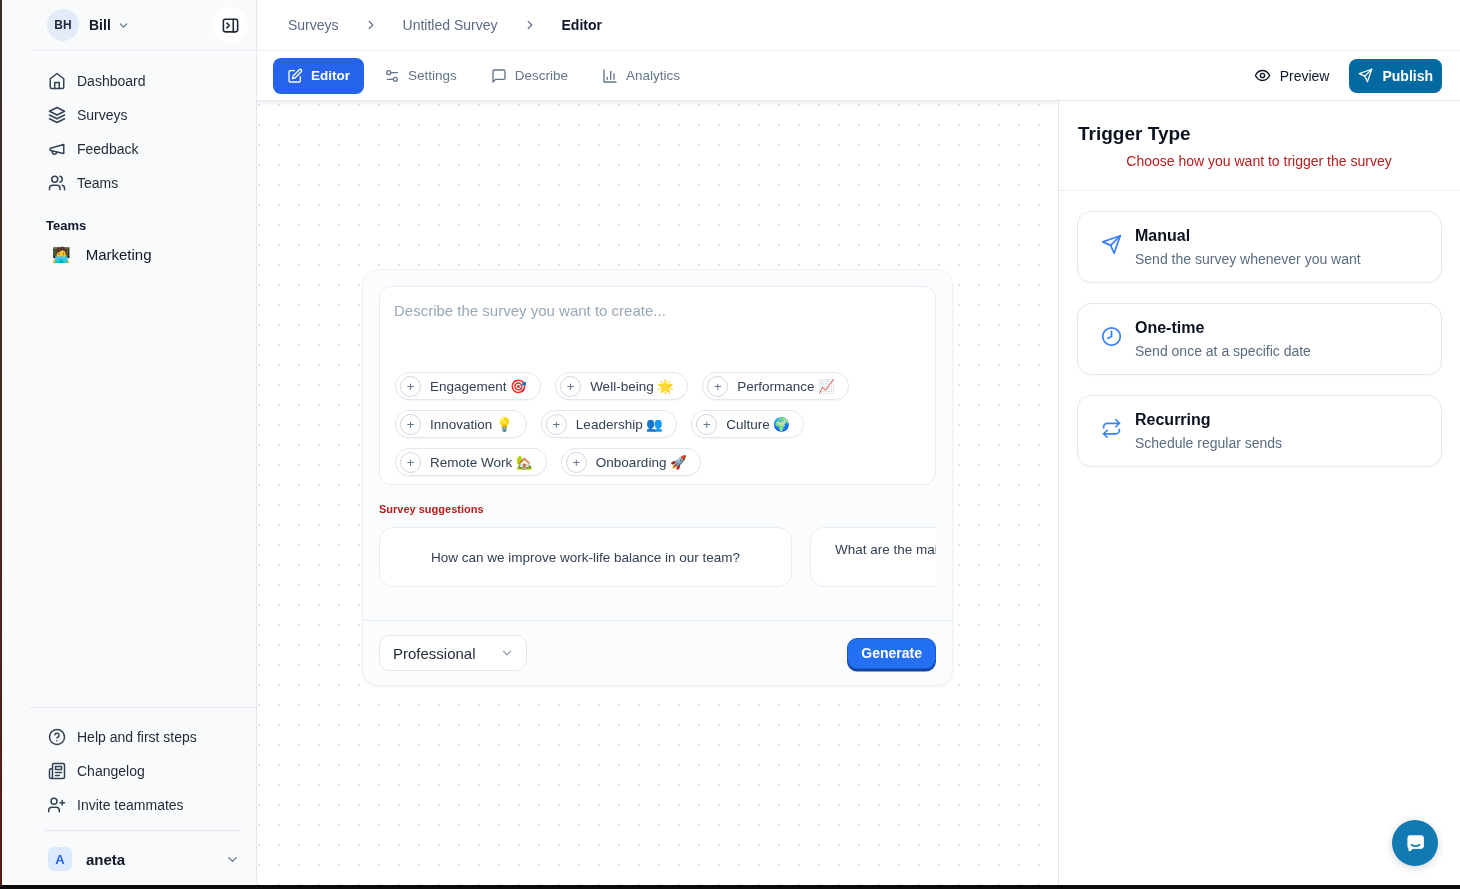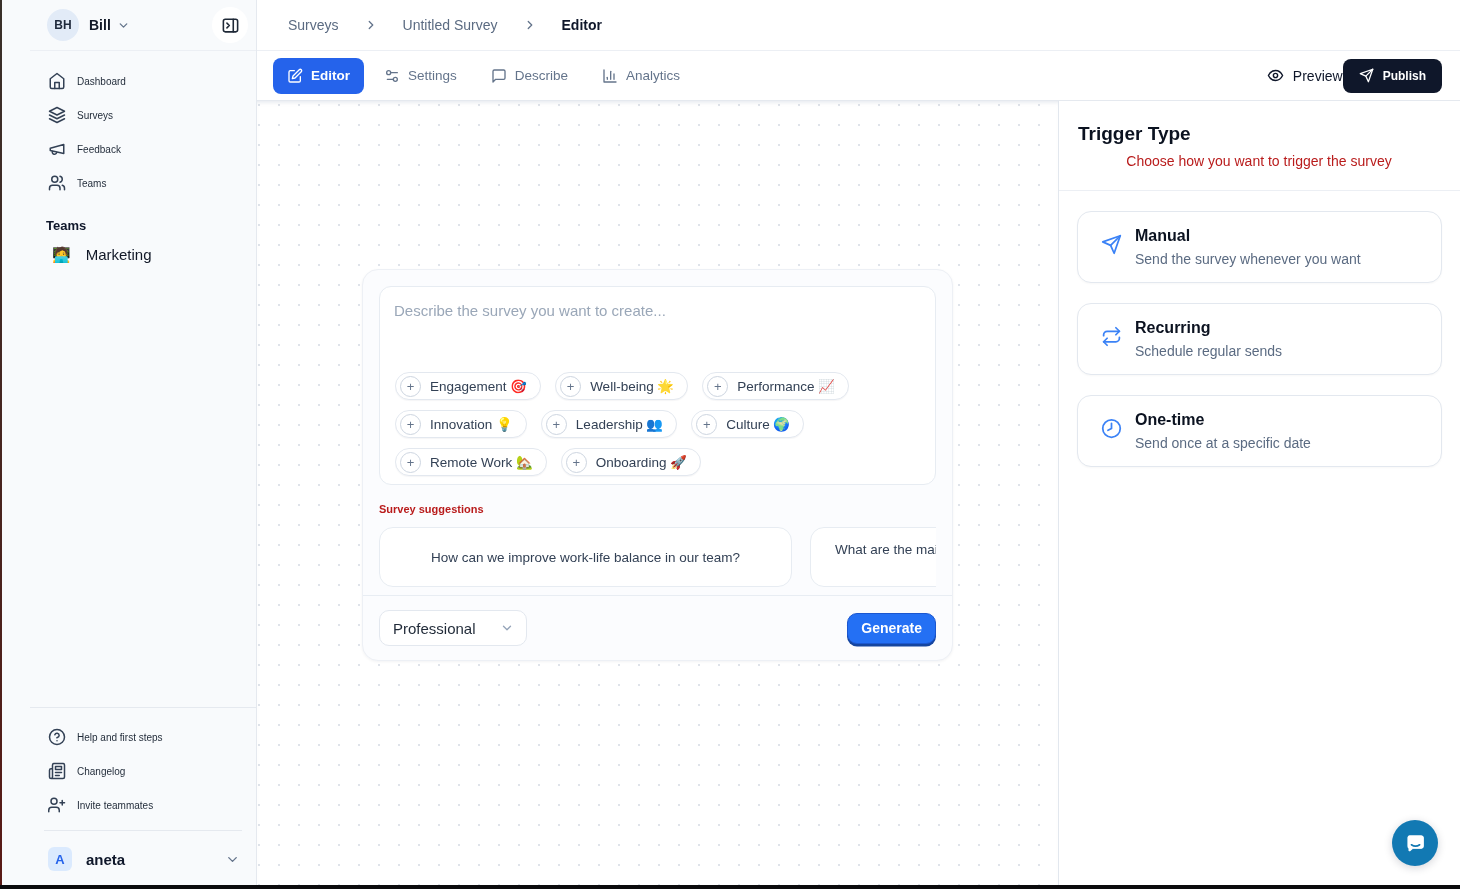--- a/index.html
+++ b/index.html
@@ -29,21 +29,21 @@
   .ws-name { margin-left:10px; font-size:14px; font-weight:700; color:#111827; }
   .ws-chevron { margin-left:6px; color:#64748b; }
   .panel-toggle { margin-left:auto; width:36px; height:36px; border-radius:50%;
     background:#fff; display:flex; align-items:center; justify-content:center;
     color:#1f2937; box-shadow:0 0 0 1px rgba(226,232,240,.0); cursor:pointer; }
 
   .sidebar-nav { padding:13px 8px 4px; }
   .nav-item { height:34px; display:flex; align-items:center; gap:11px;
     padding:0 10px; border-radius:8px; cursor:pointer; }
   .nav-item .ico { color:#334155; display:flex; }
-  .nav-item .lbl { font-size:10px; color:#1f2937; }
+  .nav-item .lbl { font-size:14px; color:#1f2937; }
 
   .teams-section { padding:14px 16px 0; }
   .teams-header { font-size:13px; font-weight:700; color:#0f172a; }
   .team-item { display:flex; align-items:center; gap:15px; padding:13px 0 0 6px;
     cursor:pointer; }
   .team-emoji { font-size:15px; line-height:1; }
   .team-label { font-size:15px; color:#111827; }
 
   .sidebar-footer { margin-top:auto; border-top:1px solid #e5e9ef;
     padding:12px 8px 10px; }
@@ -64,25 +64,25 @@
   .crumb.current { color:#0f172a; font-weight:700; cursor:default; }
   .crumb-sep { margin:0 25px; color:#64748b; display:flex; }
 
   .toolbar { height:50px; min-height:50px; display:flex; align-items:center;
     padding:0 18px 0 16px; border-bottom:1px solid #e5e9ef; }
   .tabs { display:flex; align-items:center; gap:6px; }
   .tab { height:36px; display:flex; align-items:center; gap:8px; padding:0 14px;
     border-radius:8px; font-size:13.5px; color:#64748b; cursor:pointer;
     background:transparent; border:none; font-family:inherit; }
   .tab.active { background:#2563eb; color:#fff; font-weight:700; }
-  .toolbar-right { margin-left:auto; display:flex; align-items:center; }
+  .toolbar-right { margin-left:auto; display:flex; align-items:center; gap:20px; }
   .preview-btn { display:flex; align-items:center; gap:9px; font-size:14px;
     color:#0f172a; cursor:pointer; background:none; border:none; font-family:inherit; }
-  .publish-btn { height:34px; padding:0 16px; display:flex; align-items:center;
-    gap:9px; background:#0f172a; color:#fff; font-size:12px; font-weight:700;
+  .publish-btn { height:34px; padding:0 9px; display:flex; align-items:center;
+    gap:9px; background:#0369a1; color:#fff; font-size:14px; font-weight:700;
     border:none; border-radius:8px; cursor:pointer; font-family:inherit; }
 
   .content { flex:1; display:flex; min-height:0; }
 
   
   .canvas { flex:1; position:relative; background:#fff; overflow:hidden;
     background-image:radial-gradient(circle, #dfe3ea 1.4px, transparent 1.5px);
     background-size:20px 20px; background-position:12px 14px;
     box-shadow:inset 0 4px 4px -3px rgba(148,163,184,.28); }
 
@@ -107,21 +107,21 @@
 
   .suggestions { padding:18px 16px 0; }
   .suggestions-label { font-size:11px; font-weight:700; color:#b91c1c; }
   .suggestions-row { margin-top:12px; display:flex; gap:18px; overflow:hidden; }
   .suggestion-card { flex:none; height:60px; background:#fff;
     border:1px solid #e7ecf2; border-radius:14px; padding:11px 14px;
     font-size:13.5px; color:#334155; cursor:pointer; }
   .suggestion-card.s0 { width:413px; }
   .suggestion-card.s1 { width:320px; }
 
-  .gen-footer { margin-top:8px; border-top:1px solid #e8edf3;
+  .gen-footer { margin-top:33px; border-top:1px solid #e8edf3;
     padding:14px 16px; display:flex; align-items:center;
     justify-content:space-between; }
   .tone-select { height:36px; display:flex; align-items:center; gap:24px;
     padding:0 12px 0 13px; background:#fff; border:1px solid #e3e8ef;
     border-radius:10px; font-size:15px; color:#1f2937; cursor:pointer;
     font-family:inherit; }
   .tone-select .chev { color:#94a3b8; display:flex; }
   .generate-btn { height:31px; padding:0 13px; background:#2470f4; color:#fff;
     font-size:14px; font-weight:700; border:1.5px solid #1b57d0;
     border-radius:10px; cursor:pointer; font-family:inherit;
@@ -434,43 +434,43 @@
                 </svg>
             </span>
             <div>
               <div class="trigger-card-title">Manual</div>
               <div class="trigger-card-desc">Send the survey whenever you want</div>
             </div>
           </div>
           <div class="trigger-card">
             <span class="trigger-ico">
               <svg width="21" height="21" viewBox="0 0 24 24" fill="none" stroke="currentColor" stroke-width="2" stroke-linecap="round" stroke-linejoin="round">
+                  <circle cx="12" cy="12" r="10"></circle>
+                  <path d="M12 6v6l-4 2"></path>
+                </svg>
+            </span>
+            <div>
+              <div class="trigger-card-title">One-time</div>
+              <div class="trigger-card-desc">Send once at a specific date</div>
+            </div>
+          </div>
+          <div class="trigger-card">
+            <span class="trigger-ico">
+              <svg width="21" height="21" viewBox="0 0 24 24" fill="none" stroke="currentColor" stroke-width="2" stroke-linecap="round" stroke-linejoin="round">
                   <path d="m17 2 4 4-4 4"></path>
                   <path d="M3 11v-1a4 4 0 0 1 4-4h14"></path>
                   <path d="m7 22-4-4 4-4"></path>
                   <path d="M21 13v1a4 4 0 0 1-4 4H3"></path>
                 </svg>
             </span>
             <div>
               <div class="trigger-card-title">Recurring</div>
               <div class="trigger-card-desc">Schedule regular sends</div>
             </div>
           </div>
-          <div class="trigger-card">
-            <span class="trigger-ico">
-              <svg width="21" height="21" viewBox="0 0 24 24" fill="none" stroke="currentColor" stroke-width="2" stroke-linecap="round" stroke-linejoin="round">
-                  <circle cx="12" cy="12" r="10"></circle>
-                  <path d="M12 6v6l-4 2"></path>
-                </svg>
-            </span>
-            <div>
-              <div class="trigger-card-title">One-time</div>
-              <div class="trigger-card-desc">Send once at a specific date</div>
-            </div>
-          </div>
         </div>
       </aside>
     </div>
   </div>
 
   <div class="chat-launcher">
     <span>
       <svg width="26" height="26" viewBox="0 0 24 24">
         <path fill="#ffffff" d="M6.2 5h11.6A2.2 2.2 0 0 1 20 7.2v7.6a2.2 2.2 0 0 1-2.2 2.2H9.5L6.8 19.3c-.4.3-.8 0-.8-.4V7.2A2.2 2.2 0 0 1 6.2 5Z"></path>
         <rect x="5" y="5" width="15" height="12.2" rx="2.4" fill="#ffffff"></rect>

